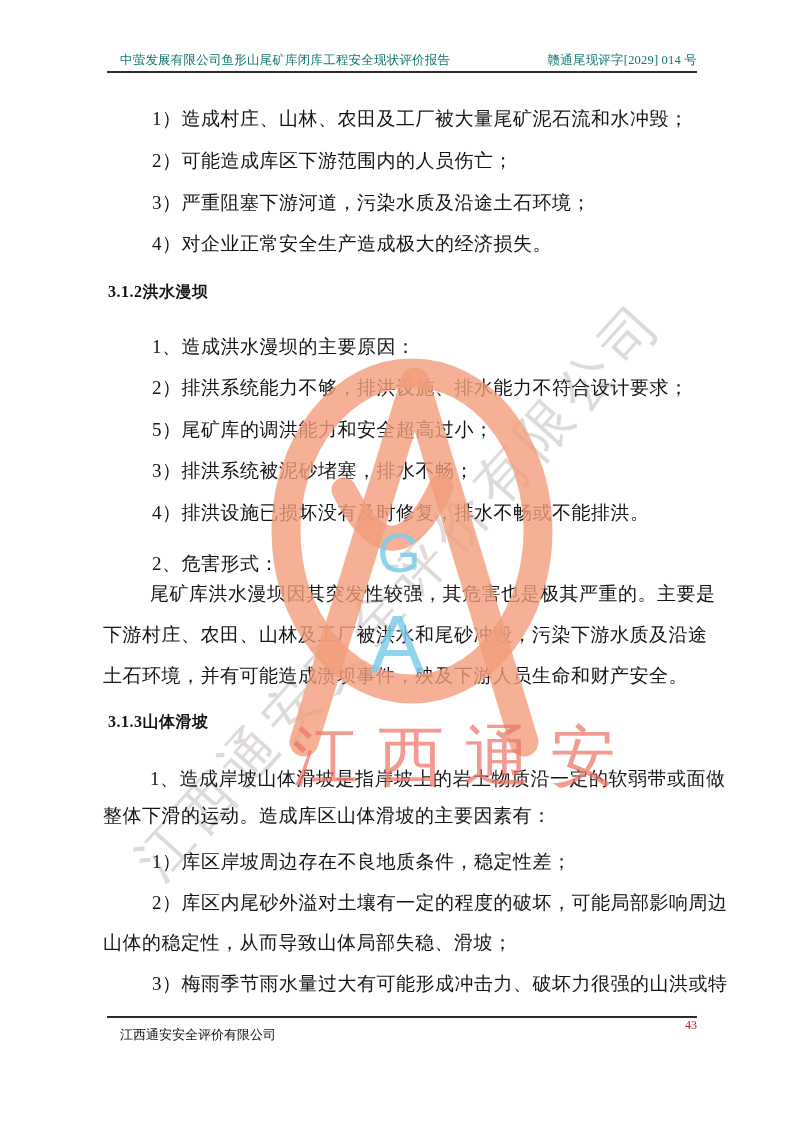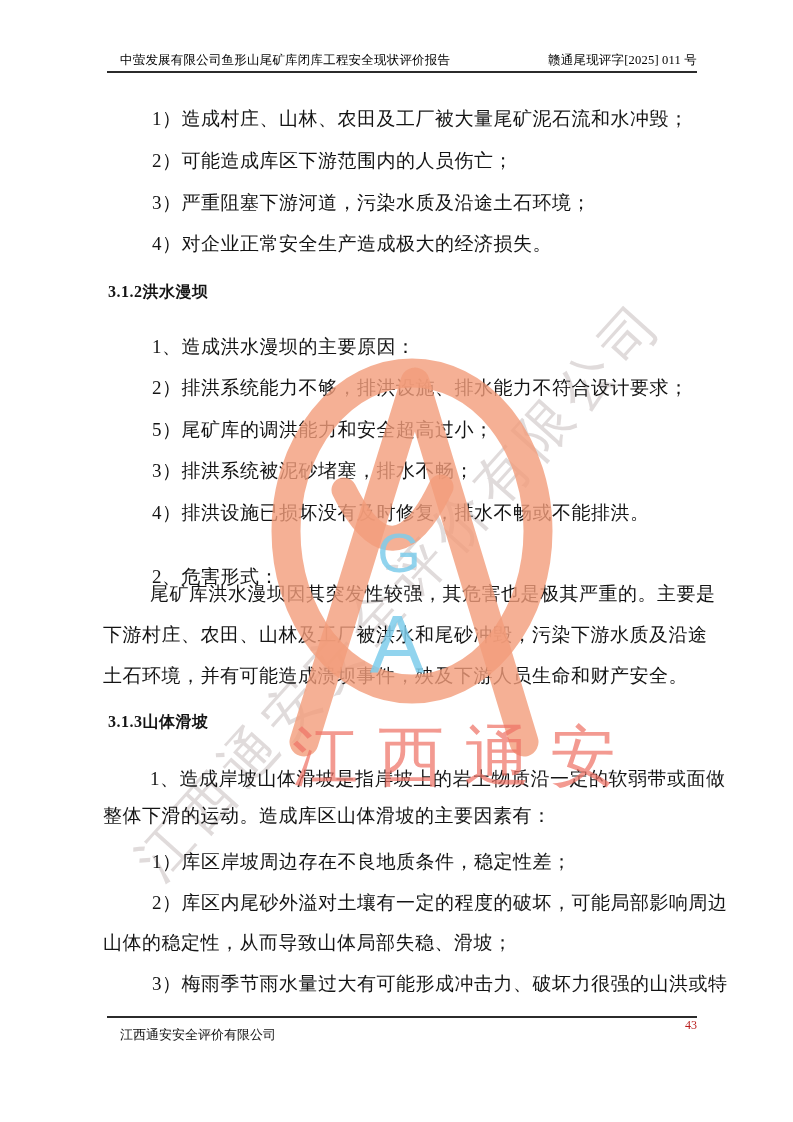--- a/index.html
+++ b/index.html
@@ -6,21 +6,21 @@
   #page{
     position:relative;
     width:793px;height:1122px;
     background:#ffffff;
     overflow:hidden;
     font-family:"Liberation Serif","DejaVu Serif",serif;
   }
   
   .hdr-text{
     position:absolute;top:52px;
-    font-size:12.5px;color:#000000;letter-spacing:0.2px;
+    font-size:12.5px;color:#0f766e;letter-spacing:0.2px;
     white-space:nowrap;z-index:2;
   }
   .hdr-left{left:120px;}
   .hdr-right{right:96px;}
   .rule{
     position:absolute;left:107px;width:590px;height:0;
     border-top:2px solid #2b2b2b;z-index:2;
   }
   .rule-top{top:71px;}
   .rule-bottom{top:1016px;}
@@ -64,34 +64,34 @@
   }
 </style>
 </head>
 <body>
 
 <div id="page">
 
   <div class="wm-diagonal">江西通安安全评价有限公司</div>
 
   <div class="hdr-text hdr-left">中萤发展有限公司鱼形山尾矿库闭库工程安全现状评价报告</div>
-  <div class="hdr-text hdr-right">赣通尾现评字[2025] 011 号</div>
+  <div class="hdr-text hdr-right">赣通尾现评字[2029] 014 号</div>
   <div class="rule rule-top"></div>
 
   <div class="line" style="top:106px;left:152px">1）造成村庄、山林、农田及工厂被大量尾矿泥石流和水冲毁；</div>
   <div class="line" style="top:148px;left:152px">2）可能造成库区下游范围内的人员伤亡；</div>
   <div class="line" style="top:190px;left:152px">3）严重阻塞下游河道，污染水质及沿途土石环境；</div>
   <div class="line" style="top:231px;left:152px">4）对企业正常安全生产造成极大的经济损失。</div>
   <div class="line h" style="top:282px;left:108px">3.1.2洪水漫坝</div>
   <div class="line" style="top:334px;left:152px">1、造成洪水漫坝的主要原因：</div>
   <div class="line" style="top:375px;left:152px">2）排洪系统能力不够，排洪设施、排水能力不符合设计要求；</div>
   <div class="line" style="top:417px;left:152px">5）尾矿库的调洪能力和安全超高过小；</div>
   <div class="line" style="top:458px;left:152px">3）排洪系统被泥砂堵塞，排水不畅；</div>
   <div class="line" style="top:500px;left:152px">4）排洪设施已损坏没有及时修复，排水不畅或不能排洪。</div>
-  <div class="line" style="top:564px;left:152px">2、危害形式：</div>
+  <div class="line" style="top:551px;left:152px">2、危害形式：</div>
   <div class="line" style="top:581px;left:150px">尾矿库洪水漫坝因其突发性较强，其危害也是极其严重的。主要是</div>
   <div class="line" style="top:622px;left:103px">下游村庄、农田、山林及工厂被洪水和尾砂冲毁，污染下游水质及沿途</div>
   <div class="line" style="top:663px;left:103px">土石环境，并有可能造成溃坝事件，殃及下游人员生命和财产安全。</div>
   <div class="line h" style="top:712px;left:108px">3.1.3山体滑坡</div>
   <div class="line" style="top:766px;left:150px">1、造成岸坡山体滑坡是指岸坡上的岩土物质沿一定的软弱带或面做</div>
   <div class="line" style="top:803px;left:103px">整体下滑的运动。造成库区山体滑坡的主要因素有：</div>
   <div class="line" style="top:849px;left:152px">1）库区岸坡周边存在不良地质条件，稳定性差；</div>
   <div class="line" style="top:890px;left:152px">2）库区内尾砂外溢对土壤有一定的程度的破坏，可能局部影响周边</div>
   <div class="line" style="top:930px;left:103px">山体的稳定性，从而导致山体局部失稳、滑坡；</div>
   <div class="line" style="top:971px;left:152px">3）梅雨季节雨水量过大有可能形成冲击力、破坏力很强的山洪或特</div>

